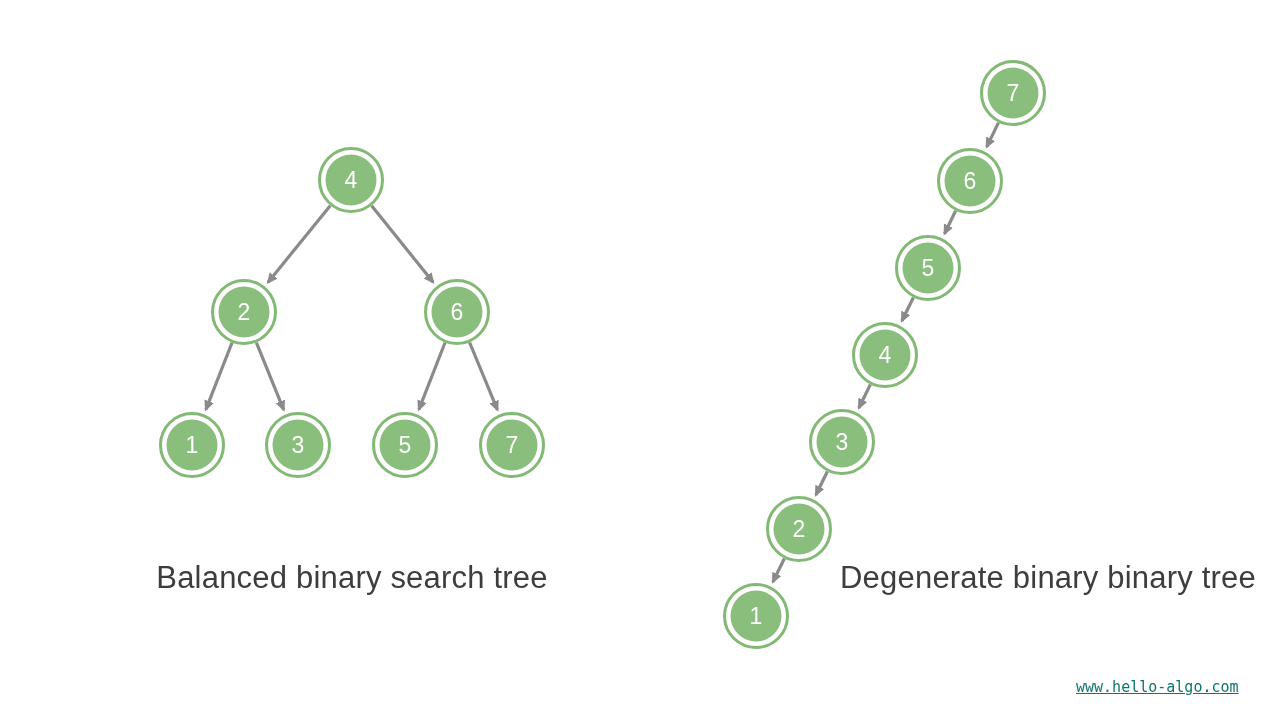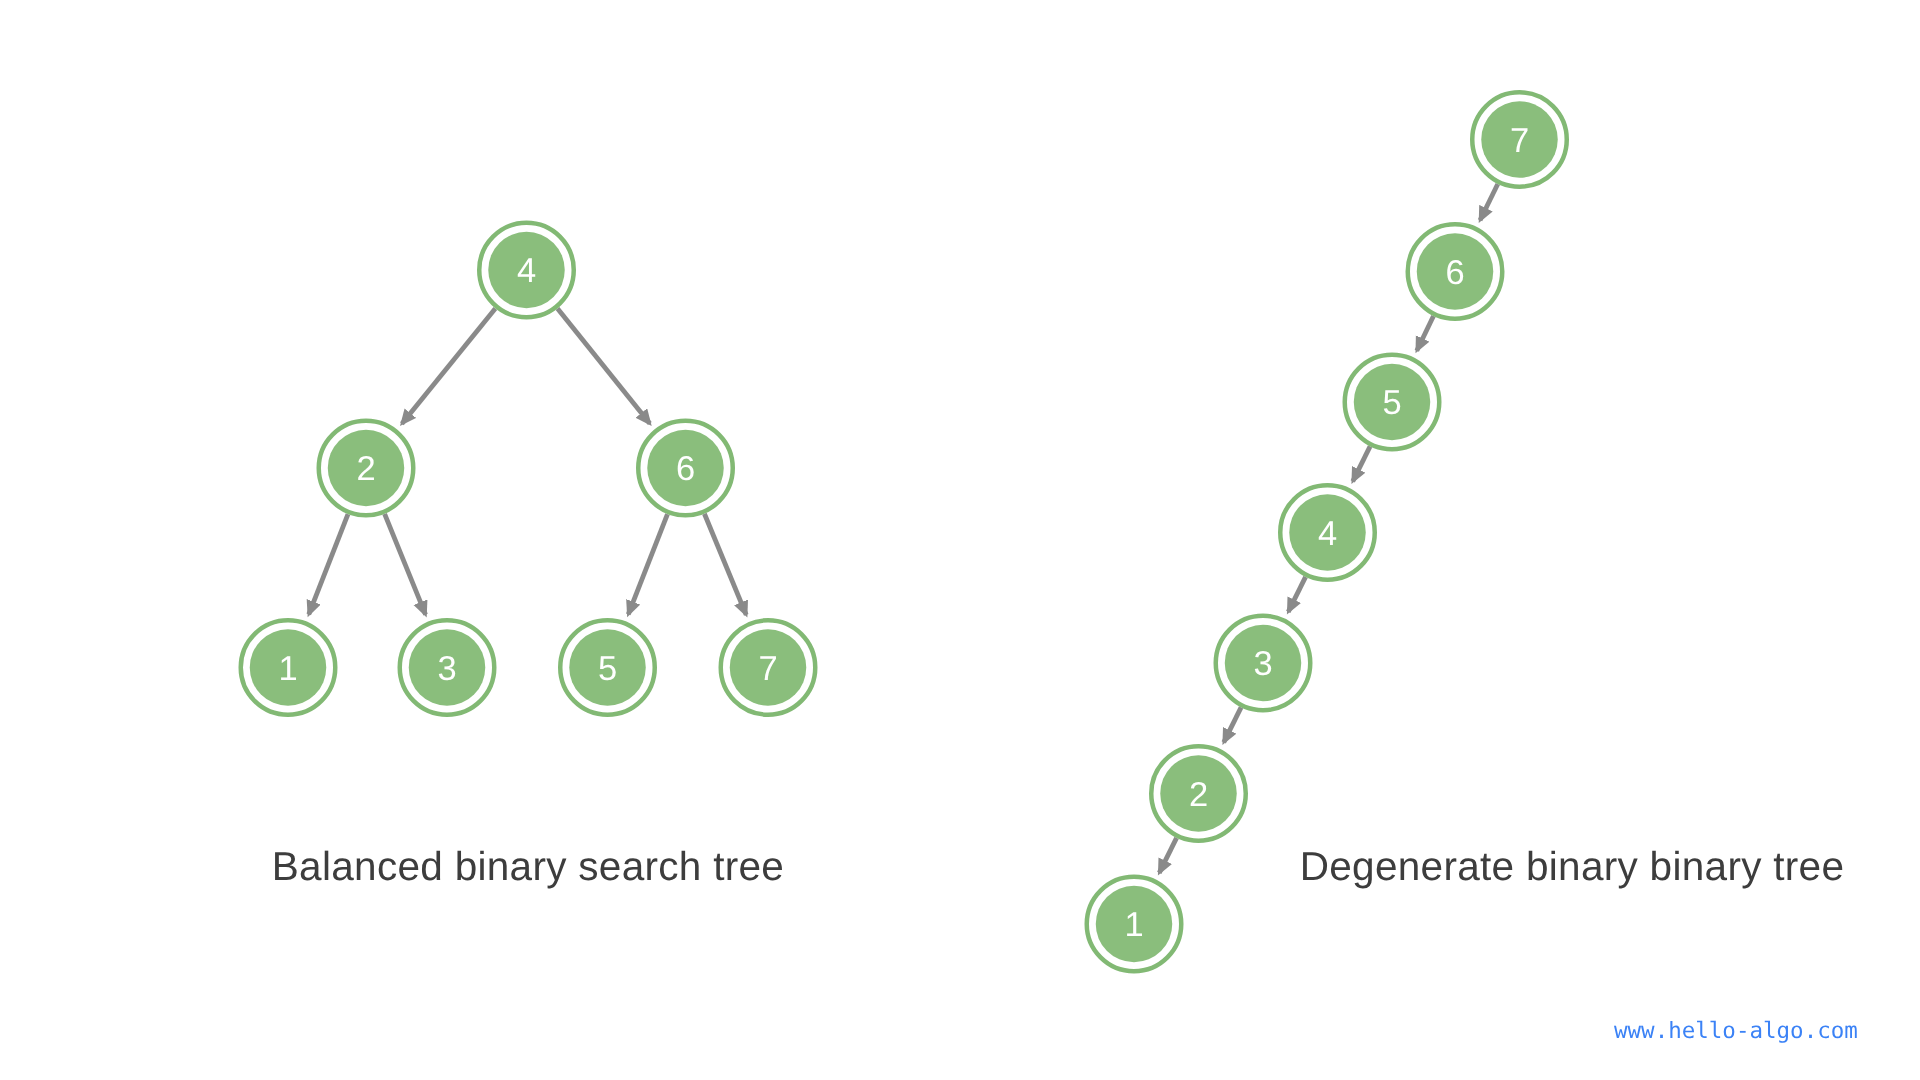--- a/index.html
+++ b/index.html
@@ -24,21 +24,21 @@
     display: block;
   }
   .node-label {
     font-family: "Liberation Sans", sans-serif;
     font-weight: 500;
     font-size: 23px;
   }
   .caption {
     position: absolute;
     transform: translate(-50%, -50%);
-    font-size: 27px;
+    font-size: 31px;
     font-weight: 400;
     white-space: nowrap;
     letter-spacing: 0.2px;
   }
   #caption-left  { left: 352px;  top: 578px; }
   #caption-right { left: 1048px; top: 578px; }
   .watermark {
     position: absolute;
     left: 1076px;
     top: 678px;
@@ -142,14 +142,14 @@
           <circle cx="756" cy="616" r="25.5" fill="#8abe7c"></circle>
           <text x="756" y="616" dy="0.36em" text-anchor="middle" fill="#ffffff" class="node-label">1</text>
         </g>
       </g>
     </svg>
 
   <div class="caption" id="caption-left" style="color: rgb(61, 61, 61);">Balanced binary search tree</div>
 
   <div class="caption" id="caption-right" style="color: rgb(61, 61, 61);">Degenerate binary binary tree</div>
 
-  <div class="watermark" style="color: #3b82f6;">www.hello-algo.com</div>
+  <div class="watermark" style="color: #0f766e; text-decoration: underline;">www.hello-algo.com</div>
 </div>
 
 </body></html>

